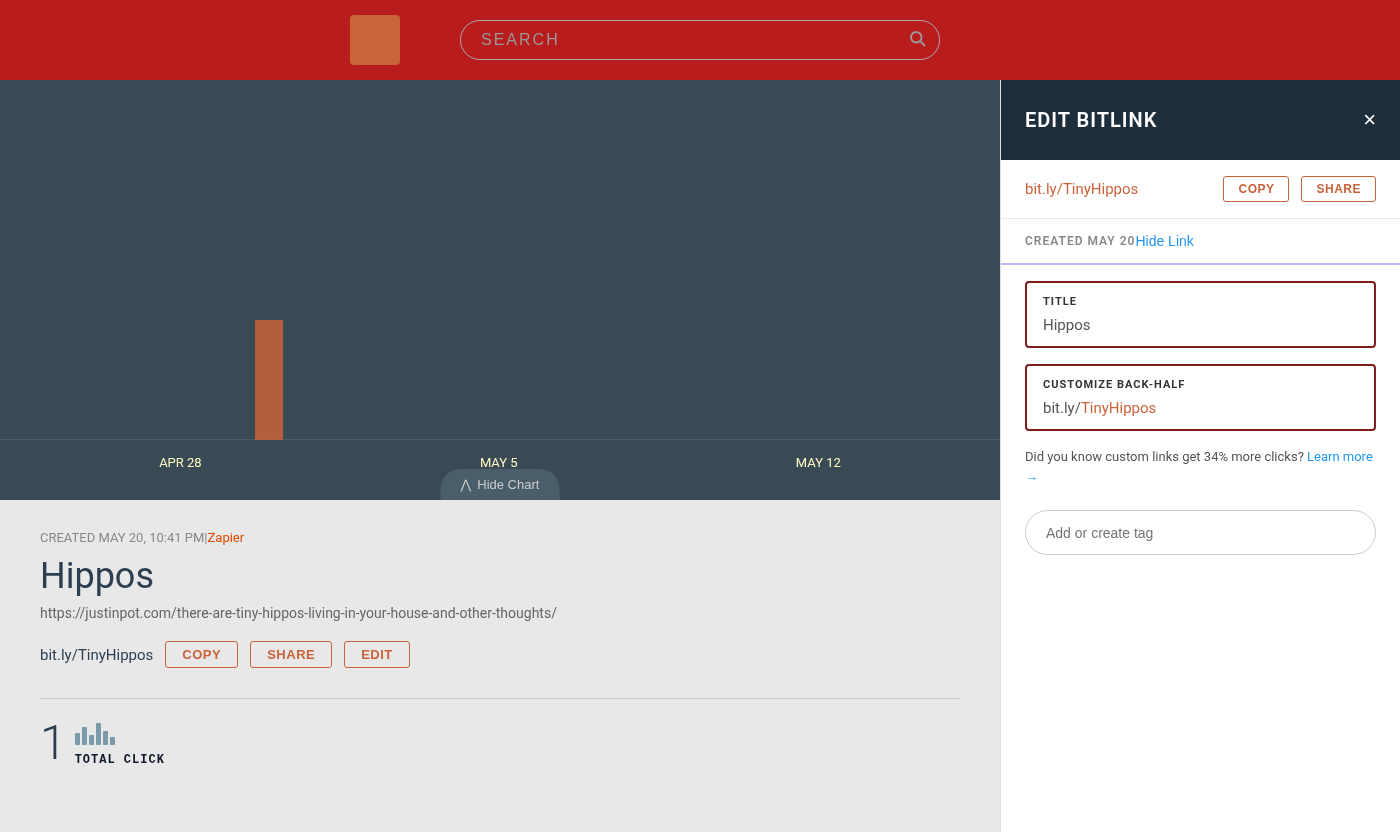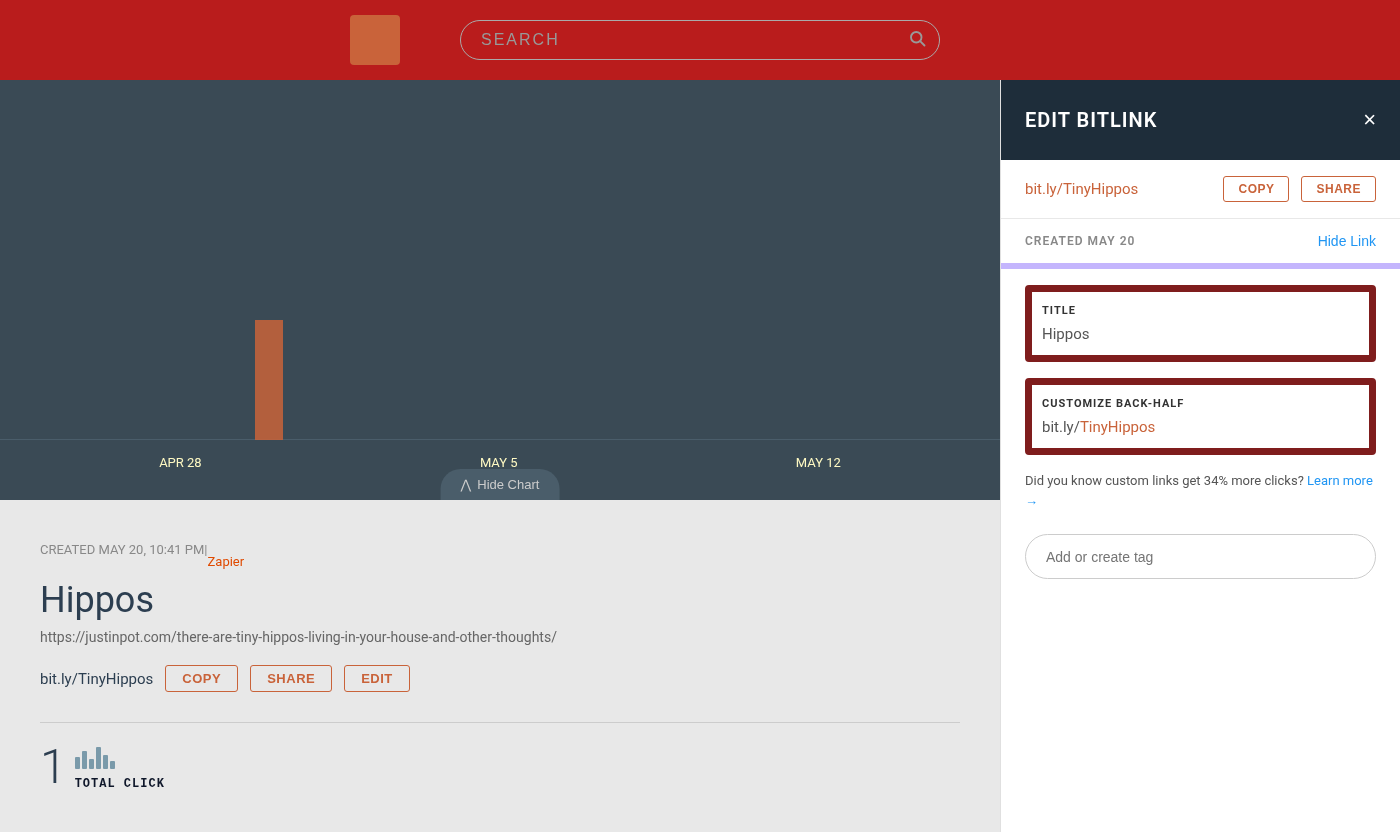--- a/index.html
+++ b/index.html
@@ -158,21 +158,20 @@
       font-size: 13px;
       margin-bottom: 10px;
       display: flex;
       align-items: center;
     }
 
     .link-meta .zapier {
       color: #e04a00;
       font-size: 13px;
       text-decoration: none;
-      margin-top: 24px;
     }
 
     .link-title {
       font-size: 36px;
       font-weight: 400;
       color: #2c3e50;
       margin-bottom: 8px;
     }
 
     .link-url {
@@ -318,45 +317,44 @@
       font-weight: 600;
       cursor: pointer;
       letter-spacing: 0.5px;
     }
 
     
     .created-row {
       padding: 14px 24px;
       display: flex;
       align-items: center;
-      justify-content: space-between;
-      border-bottom: 6px solid #c4b5fd;
+      border-bottom: 2px solid #c4b5fd;
     }
 
     .created-text {
       color: #888;
       font-size: 12px;
       font-weight: 600;
       letter-spacing: 1px;
     }
 
     .hide-link-btn {
       color: #2196F3;
       background: none;
       border: none;
       font-size: 14px;
       cursor: pointer;
     }
 
     
     .form-field {
-      border: 7px solid #7f1d1d;
+      border: 2px solid #7f1d1d;
       border-radius: 4px;
       margin: 16px 24px;
-      padding: 12px 10px;
+      padding: 12px 16px;
     }
 
     .field-label {
       font-size: 11px;
       font-weight: 700;
       color: #333;
       letter-spacing: 1px;
       margin-bottom: 8px;
     }
 

